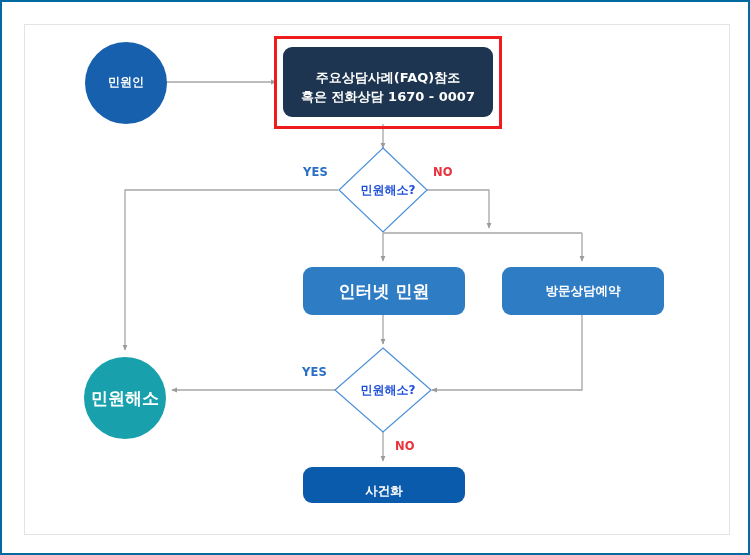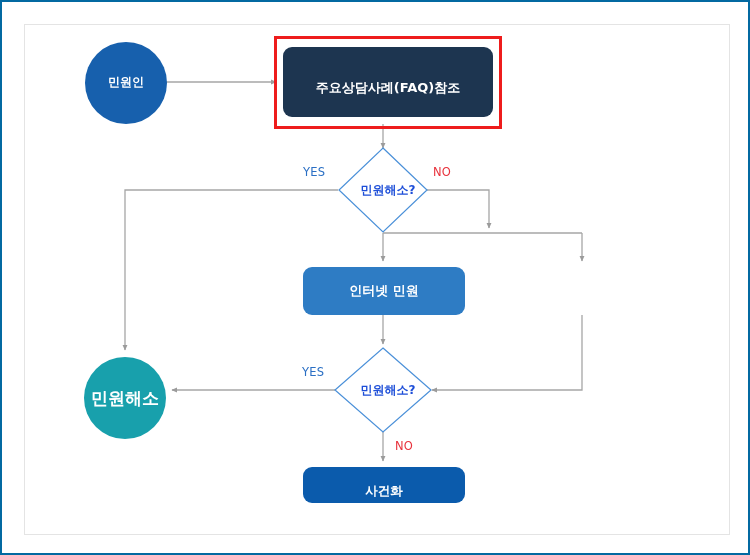--- a/index.html
+++ b/index.html
@@ -43,21 +43,21 @@
     justify-content: center;
     text-align: center;
     color: #ffffff;
     font-weight: bold;
     pointer-events: none;
     line-height: 1.45;
   }
   .edge-label {
     position: absolute;
     font-size: 11.5px;
-    font-weight: normal;
+    font-weight: bold;
     letter-spacing: 0.2px;
     text-align: right;
   }
   .yes-label { color: #2a6fc4; }
   .no-label  { color: #e8323c; }
   .diamond-label {
     position: absolute;
     display: flex;
     align-items: center;
     justify-content: center;
@@ -128,32 +128,36 @@
 
     <div class="circle-node" style="left:60px; top:17px; width:82px; height:82px; background:#1760ad;">
       <div class="node-label" style="left:0; top:0; width:82px; height:82px; font-size:12px;">민원인</div>
     </div>
 
     <div class="highlight-box" style="left:249px; top:11px; width:228px; height:93px; border:3px solid #ee1c1c;"></div>
 
     <div class="rounded-box" style="left:258px; top:22px; width:210px; height:70px; background:#1d3550;">
       <div class="node-label" style="left:0; top:0; width:210px; height:82px; font-size:13px; flex-direction:column;">
         <span>주요상담사례(FAQ)참조</span>
+        <span>혹은 전화상담 1670 - 0007</span>
       </div>
     </div>
 
     <div class="diamond-label" style="left:318px; top:150px; width:90px; height:30px;">민원해소?</div>
 
     <div class="edge-label yes-label" style="left:278px; top:140px;">YES</div>
     <div class="edge-label no-label" style="left:408px; top:140px;">NO</div>
 
     <div class="rounded-box" style="left:278px; top:242px; width:162px; height:48px; background:#2e7cc4;">
-      <div class="node-label" style="left:0; top:0; width:162px; height:48px; font-size:13px;">인터넷 민원</div>
+      <div class="node-label" style="left:0; top:0; width:162px; height:48px; font-size:17px;">인터넷 민원</div>
     </div>
 
+    <div class="rounded-box" style="left:477px; top:242px; width:162px; height:48px; background:#2e7cc4;">
+      <div class="node-label" style="left:0; top:0; width:162px; height:48px; font-size:12.5px;">방문상담예약</div>
+    </div>
 
     <div class="circle-node" style="left:59px; top:332px; width:82px; height:82px; background:#18a0ac;">
       <div class="node-label" style="left:0; top:0; width:82px; height:82px; font-size:17px;">민원해소</div>
     </div>
 
     <div class="diamond-label" style="left:318px; top:350px; width:90px; height:30px;">민원해소?</div>
 
     <div class="edge-label yes-label" style="left:277px; top:340px;">YES</div>
     <div class="edge-label no-label" style="left:370px; top:414px;">NO</div>
 

